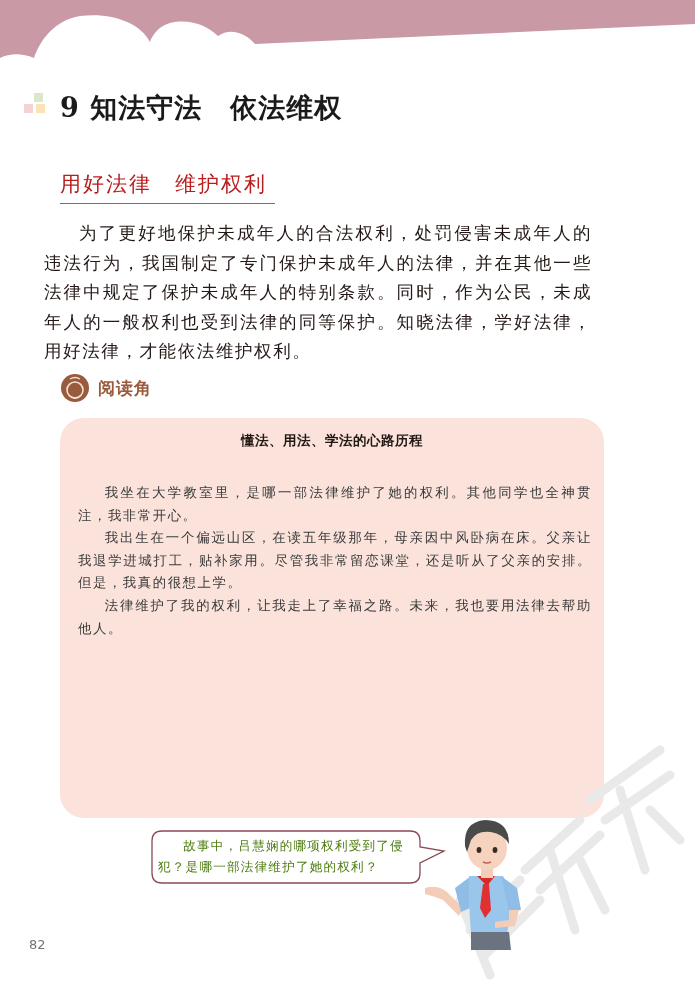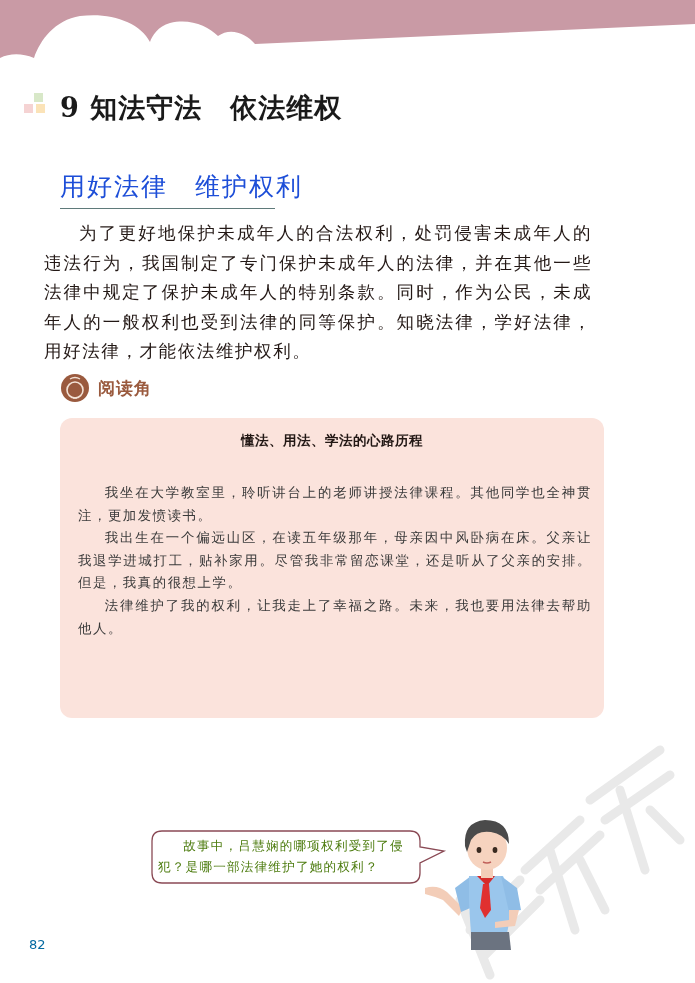--- a/index.html
+++ b/index.html
@@ -40,23 +40,23 @@
       font-size: 27px;
       font-weight: bold;
       letter-spacing: 1px;
       color: #1a1a1a;
       white-space: pre;
     }
     .section-title {
       position: absolute;
       left: 60px; top: 170px;
       width: 215px;
-      font-size: 25px;
+      font-size: 21px;
       letter-spacing: 2px;
-      color: #1d4ed8;
+      color: #b91c1c;
       white-space: pre;
       padding-bottom: 5px;
       border-bottom: 1.5px solid #5f7a7a;
     }
     .intro {
       position: absolute;
       left: 44px; top: 219px;
       width: 548px;
       font-size: 17.5px;
       line-height: 29.5px;
@@ -79,23 +79,23 @@
     .reading-label-text {
       font-family: "DejaVu Sans", "Liberation Sans", sans-serif;
       font-size: 17px;
       font-weight: bold;
       color: #9a5a3e;
       letter-spacing: 1px;
     }
     .reading-box {
       position: absolute;
       left: 60px; top: 418px;
-      width: 544px; height: 300px;
+      width: 544px; height: 400px;
       background: #fbe3dc;
-      border-radius: 12px;
+      border-radius: 24px;
     }
     .reading-title {
       position: absolute;
       left: 0; top: 14px;
       width: 544px;
       text-align: center;
       font-family: "DejaVu Sans", "Liberation Sans", sans-serif;
       font-size: 13.5px;
       font-weight: bold;
       color: #231815;
@@ -153,21 +153,21 @@
     .boy {
       position: absolute;
       left: 425px; top: 800px;
       width: 110px; height: 150px;
     }
     .page-number {
       position: absolute;
       left: 29px; top: 937px;
       font-family: "DejaVu Sans", "Liberation Sans", sans-serif;
       font-size: 13px;
-      color: #0369a1;
+      color: #737373;
     }
   </style>
 </head>
 <body>
 
 <svg class="header-band" viewBox="0 0 695 70" width="695" height="70">
   <path d="M0,0 L695,0 L695,24 L255,44 C246,33 230,27 218,36 C208,26 190,18 170,23 C158,26 152,36 150,42 C140,22 110,12 80,16 C55,20 40,40 34,58 C22,53 10,53 0,58 Z" fill="#c99aa5"></path>
 </svg>
 
 <div class="chapter-title">
@@ -189,21 +189,21 @@
     <circle cx="15" cy="17" r="8" fill="none" stroke="#f3e2d6" stroke-width="1.6"></circle>
     <path d="M10,6 Q15,3 20,6" fill="none" stroke="#f3e2d6" stroke-width="1.4"></path>
     <path d="M13,25 L17,25" stroke="#f3e2d6" stroke-width="1.4"></path>
   </svg>
   <span class="reading-label-text">阅读角</span>
 </div>
 
 <div class="reading-box">
   <div class="reading-title">懂法、用法、学法的心路历程</div>
   <div class="reading-body">
-    <p>我坐在大学教室里，聆听讲台上的老师讲授法律课程。其他同学也全神贯注，更加发愤读书。</p>
+    <p>我坐在大学教室里，是哪一部法律维护了她的权利。其他同学也全神贯注，我非常开心。</p>
     <p>我出生在一个偏远山区，在读五年级那年，母亲因中风卧病在床。父亲让我退学进城打工，贴补家用。尽管我非常留恋课堂，还是听从了父亲的安排。但是，我真的很想上学。</p>
     <p>法律维护了我的权利，让我走上了幸福之路。未来，我也要用法律去帮助他人。</p>
   </div>
 </div>
 
 <svg class="watermark" viewBox="0 0 265 253" width="265" height="253">
   <g fill="none" stroke="#e9e9e9" stroke-width="9" stroke-linecap="round">
 
     <path d="M40,200 L90,150 M55,225 L110,170 M30,170 L60,245"></path>
     <path d="M95,140 L150,90 M110,160 L170,105 M120,120 L145,200 M150,130 L175,180"></path>

